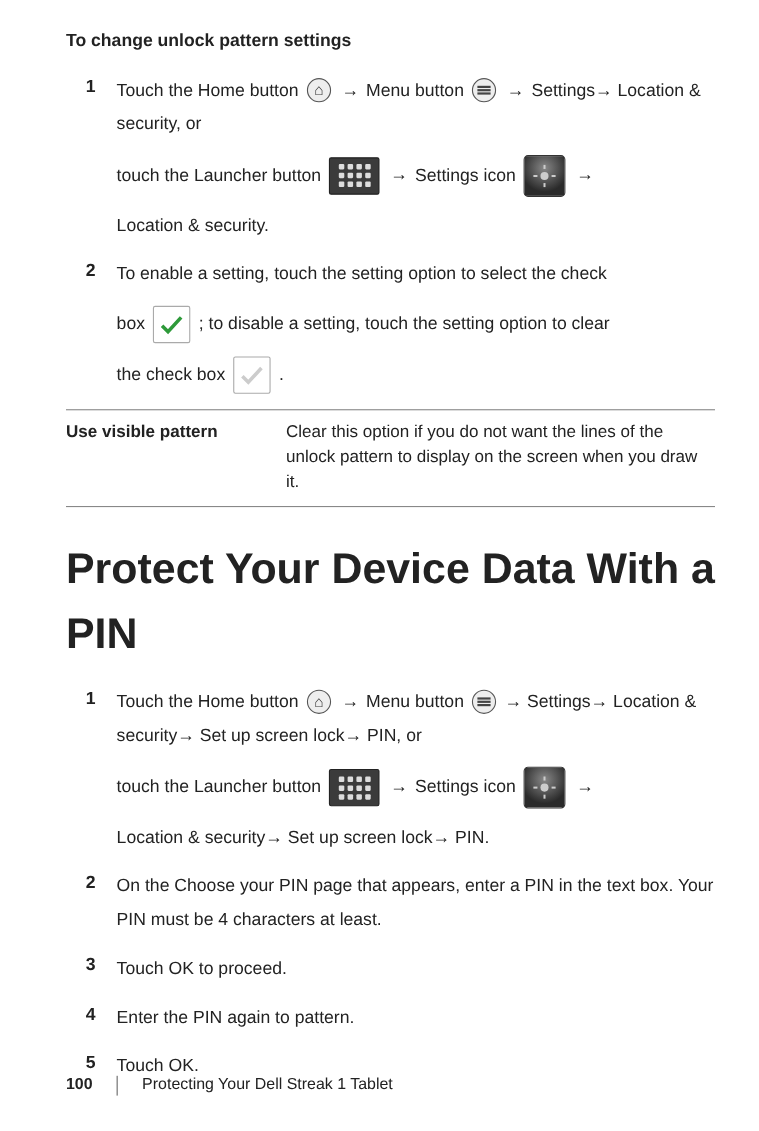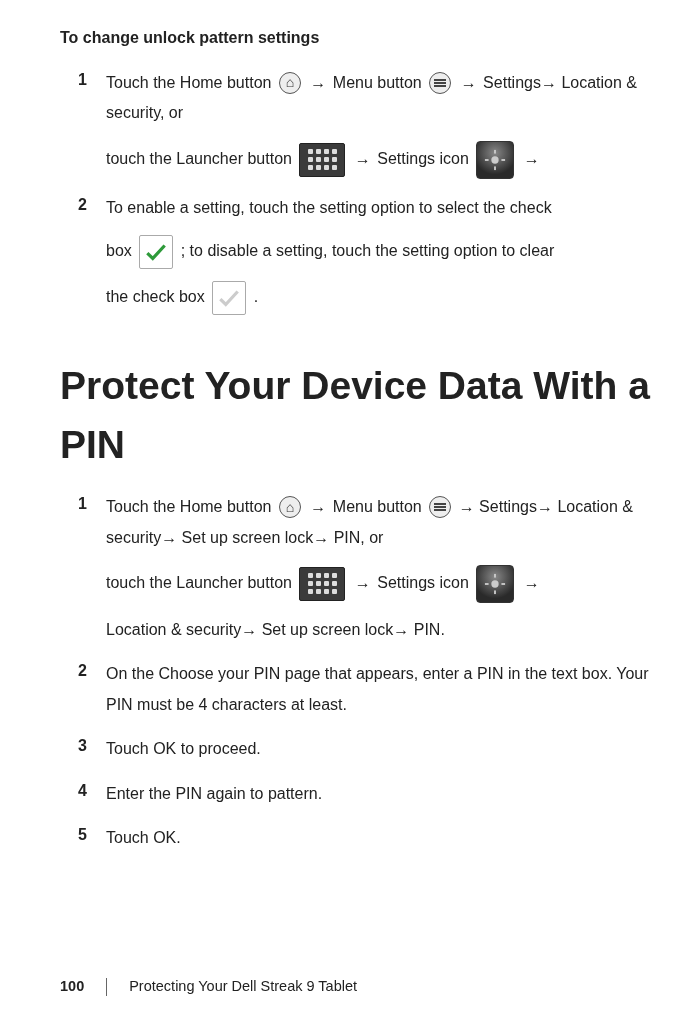--- a/index.html
+++ b/index.html
@@ -161,20 +161,23 @@
               <g fill="#ccc">
                 <rect x="11" y="1" width="2" height="4"></rect>
                 <rect x="11" y="19" width="2" height="4"></rect>
                 <rect x="1" y="11" width="4" height="2"></rect>
                 <rect x="19" y="11" width="4" height="2"></rect>
               </g>
             </svg>
         </span>
         <span class="arrow">→</span>
       </div>
+      <div class="sub">
+        <span class="b">Location &amp; security</span><span>.</span>
+      </div>
     </div>
   </div>
 
   <div class="step">
     <div class="step-num">2</div>
     <div class="step-body">
       <div>To enable a setting, touch the setting option to select the check</div>
       <div class="sub">
         <span>box </span>
         <span class="icon-inline icon-checkbox on">
@@ -193,20 +196,24 @@
         </span>
         <span>.</span>
       </div>
     </div>
   </div>
 
 </div>
 
 <table class="settings-table">
   <tbody>
+      <tr>
+    <td class="label">Use visible pattern</td>
+    <td>Clear this option if you do not want the lines of the unlock pattern to display on the screen when you draw it.</td>
+  </tr>
 </tbody>
   </table>
 
 <div class="heading">Protect Your Device Data With a PIN</div>
 
 <div class="steps">
 
   <div class="step">
     <div class="step-num">1</div>
     <div class="step-body">
@@ -287,14 +294,14 @@
     <div class="step-body">
       <span>Touch </span><span class="b">OK</span><span>.</span>
     </div>
   </div>
 
 </div>
 
 <div class="footer">
   <span class="pnum">100</span>
   <span class="divider"></span>
-  <span>Protecting Your Dell Streak 9 Tablet</span>
+  <span>Protecting Your Dell Streak 1 Tablet</span>
 </div>
 
 </body></html>

